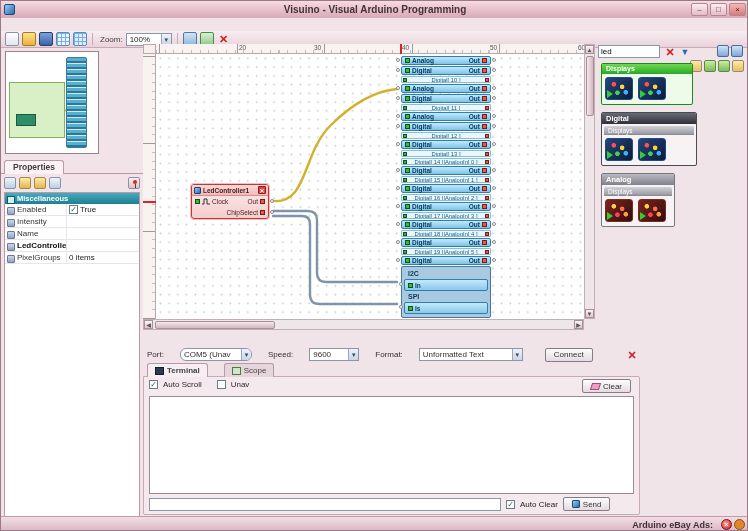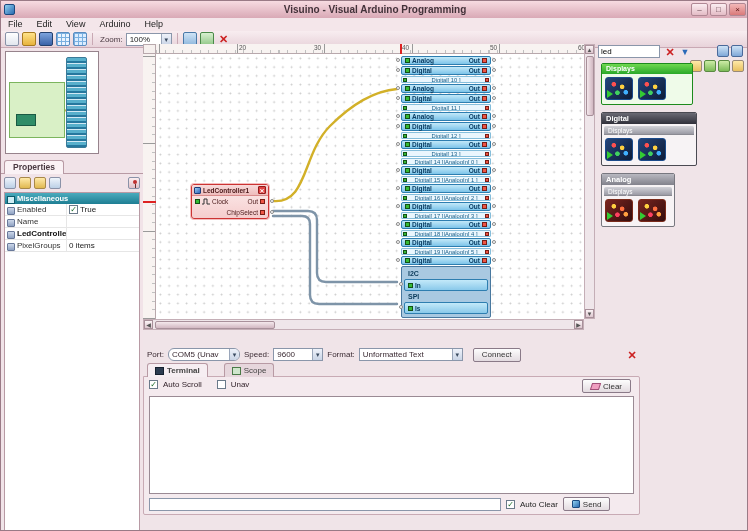--- a/index.html
+++ b/index.html
@@ -132,21 +132,21 @@
            font-size:6.5px;color:#4a1818;}
   .lc-head{height:11px;display:flex;align-items:center;gap:2px;padding:0 2px;font-weight:bold;
            background:linear-gradient(#f7dada,#eebcbc);border-bottom:1px solid #d98c8c;border-radius:2px 2px 0 0;}
   .lc-icon{width:7px;height:7px;border-radius:1px;background:linear-gradient(135deg,#9ccdf2,#2c62b8);border:1px solid #1c3c78;}
   .lc-close{margin-left:auto;width:8px;height:8px;background:#e04444;color:#fff;font-size:6px;line-height:8px;
             text-align:center;border-radius:1px;border:1px solid #901c1c;}
   .lc-row{position:relative;display:flex;align-items:center;gap:2px;height:11px;padding:0 3px;}
   .lc-row.right{justify-content:flex-end;}
 
   
-  .portrow{position:absolute;left:146px;top:346px;width:492px;height:15px;display:flex;align-items:center;gap:4px;font-size:8px;color:#3a2a32;}
+  .portrow{position:absolute;left:146px;top:346px;width:492px;height:15px;display:flex;align-items:center;gap:16px;font-size:8px;color:#3a2a32;}
   .btn{height:14px;border:1px solid #8a7a88;background:linear-gradient(#fdfdfd,#e3dbe0);border-radius:2px;
        font-size:8px;padding:0 8px;display:inline-flex;align-items:center;gap:3px;color:#333;}
   .tabsrow{position:absolute;left:146px;top:362px;display:flex;gap:16px;z-index:2;}
   .ttab{height:14px;padding:0 7px;font-size:8px;display:flex;align-items:center;gap:3px;border:1px solid #b89aa4;
         border-bottom:none;border-radius:3px 3px 0 0;background:#e6d6dc;color:#444;}
   .ttab.active{background:#f6eef2;font-weight:bold;}
   .tab-ic0{width:9px;height:8px;background:#2c3c50;border:1px solid #15202e;}
   .tab-ic1{width:9px;height:8px;background:#cfe6cc;border:1px solid #4a7a48;}
   .commframe{position:absolute;left:142px;top:375px;width:497px;height:139px;border:1px solid #c8aab4;
              background:#f4eaee;border-radius:0 2px 2px 2px;}
@@ -215,27 +215,20 @@
   <div class="titlebar">
     <span class="app-icon"></span>
     <span class="title">Visuino - Visual Arduino Programming</span>
     <span class="winbtns">
       <span class="wbtn">–</span>
       <span class="wbtn">□</span>
       <span class="wbtn close">×</span>
     </span>
   </div>
 
-  <div class="menubar">
-      <span class="menu-item">File</span>
-      <span class="menu-item">Edit</span>
-      <span class="menu-item">View</span>
-      <span class="menu-item">Arduino</span>
-      <span class="menu-item">Help</span>
-    </div>
 
   <div class="toolbar">
     <span style="display:flex;gap:3px;">
         <span class="tbi ic-page"></span>
         <span class="tbi ic-folder"></span>
         <span class="tbi ic-save"></span>
         <span class="tbi ic-grid"></span>
         <span class="tbi ic-grid2"></span>
       </span>
     <span class="tsep"></span>
@@ -268,20 +261,24 @@
     </div>
     <div class="props">
       <div class="prop-sec">Miscellaneous</div>
       <div>
           <div class="prop-row">
             <div class="prop-label">Enabled</div>
             <div class="prop-value">
               <span class="cb">✓</span>
               <span>True</span>
             </div>
+          </div>
+          <div class="prop-row">
+            <div class="prop-label">Intensity</div>
+            <div class="prop-value"></div>
           </div>
           <div class="prop-row">
             <div class="prop-label">Name</div>
             <div class="prop-value"></div>
           </div>
           <div class="prop-row">
             <div class="prop-label bold">LedController1</div>
             <div class="prop-value"></div>
           </div>
           <div class="prop-row">
@@ -618,14 +615,19 @@
         <div class="cat-body">
           <div class="cat-sub">Displays</div>
           <div class="cat-items">
             <span class="pi pi-warm"></span>
             <span class="pi pi-warm"></span>
           </div>
         </div>
       </div>
     </div>
 
+  <div class="statusbar">
+    <span class="ads">Arduino eBay Ads:</span>
+    <span class="sb-ic sb-red"></span>
+    <span class="sb-ic sb-orange"></span>
+  </div>
 
 </div>
 
 </body></html>

